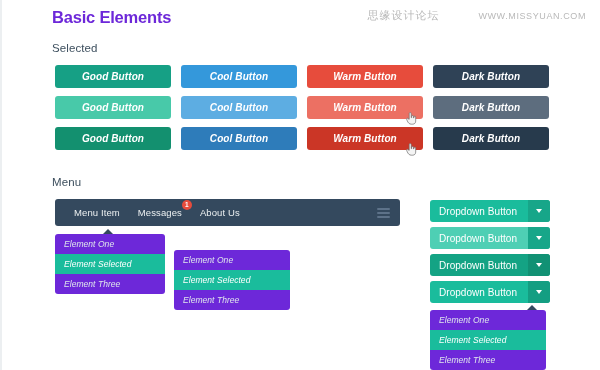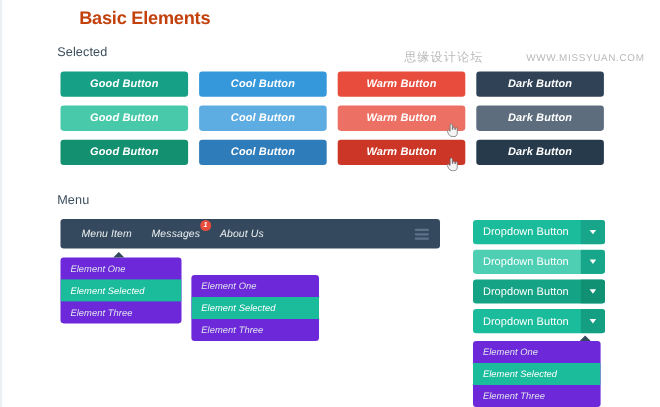--- a/index.html
+++ b/index.html
@@ -29,43 +29,41 @@
   .watermark {
     position: absolute;
     top: 8px;
     right: 14px;
     display: flex;
     align-items: baseline;
     gap: 7px;
     color: #b9b9b9;
     white-space: nowrap;
     user-select: none;
-    margin-top: 36px;
   }
   .watermark .cn {
     font-size: 11px;
     letter-spacing: 1px;
     font-family: "DejaVu Sans", sans-serif;
   }
   .watermark .url {
     font-size: 9px;
     letter-spacing: 0.6px;
     font-family: Liberation Sans, sans-serif;
     padding-left: 32px;
   }
 
   
   .page-title {
     position: absolute;
     left: 50px; top: 8px;
     font-size: 16.5px;
     font-weight: bold;
-    color: #c2410c;
+    color: #6d28d9;
     letter-spacing: -0.2px;
-    margin-left: 20px;
   }
   .section-label {
     position: absolute;
     font-size: 11.5px;
     color: #3d4f5e;
     letter-spacing: 0.1px;
   }
   .section-label.buttons { left: 50px; top: 42px; }
   .section-label.menu    { left: 50px; top: 176px; }
 
@@ -114,21 +112,20 @@
     background: #34495e;
     border-radius: 3px;
     display: flex;
     align-items: center;
   }
   .menubar-items {
     display: flex;
     align-items: center;
     padding-left: 10px;
     gap: 0;
-    font-style: italic;
   }
   .menu-item {
     font-size: 9.5px;
     color: #ecf0f1;
     padding: 0 9px;
     position: relative;
     cursor: pointer;
     white-space: nowrap;
     letter-spacing: 0.1px;
   }

